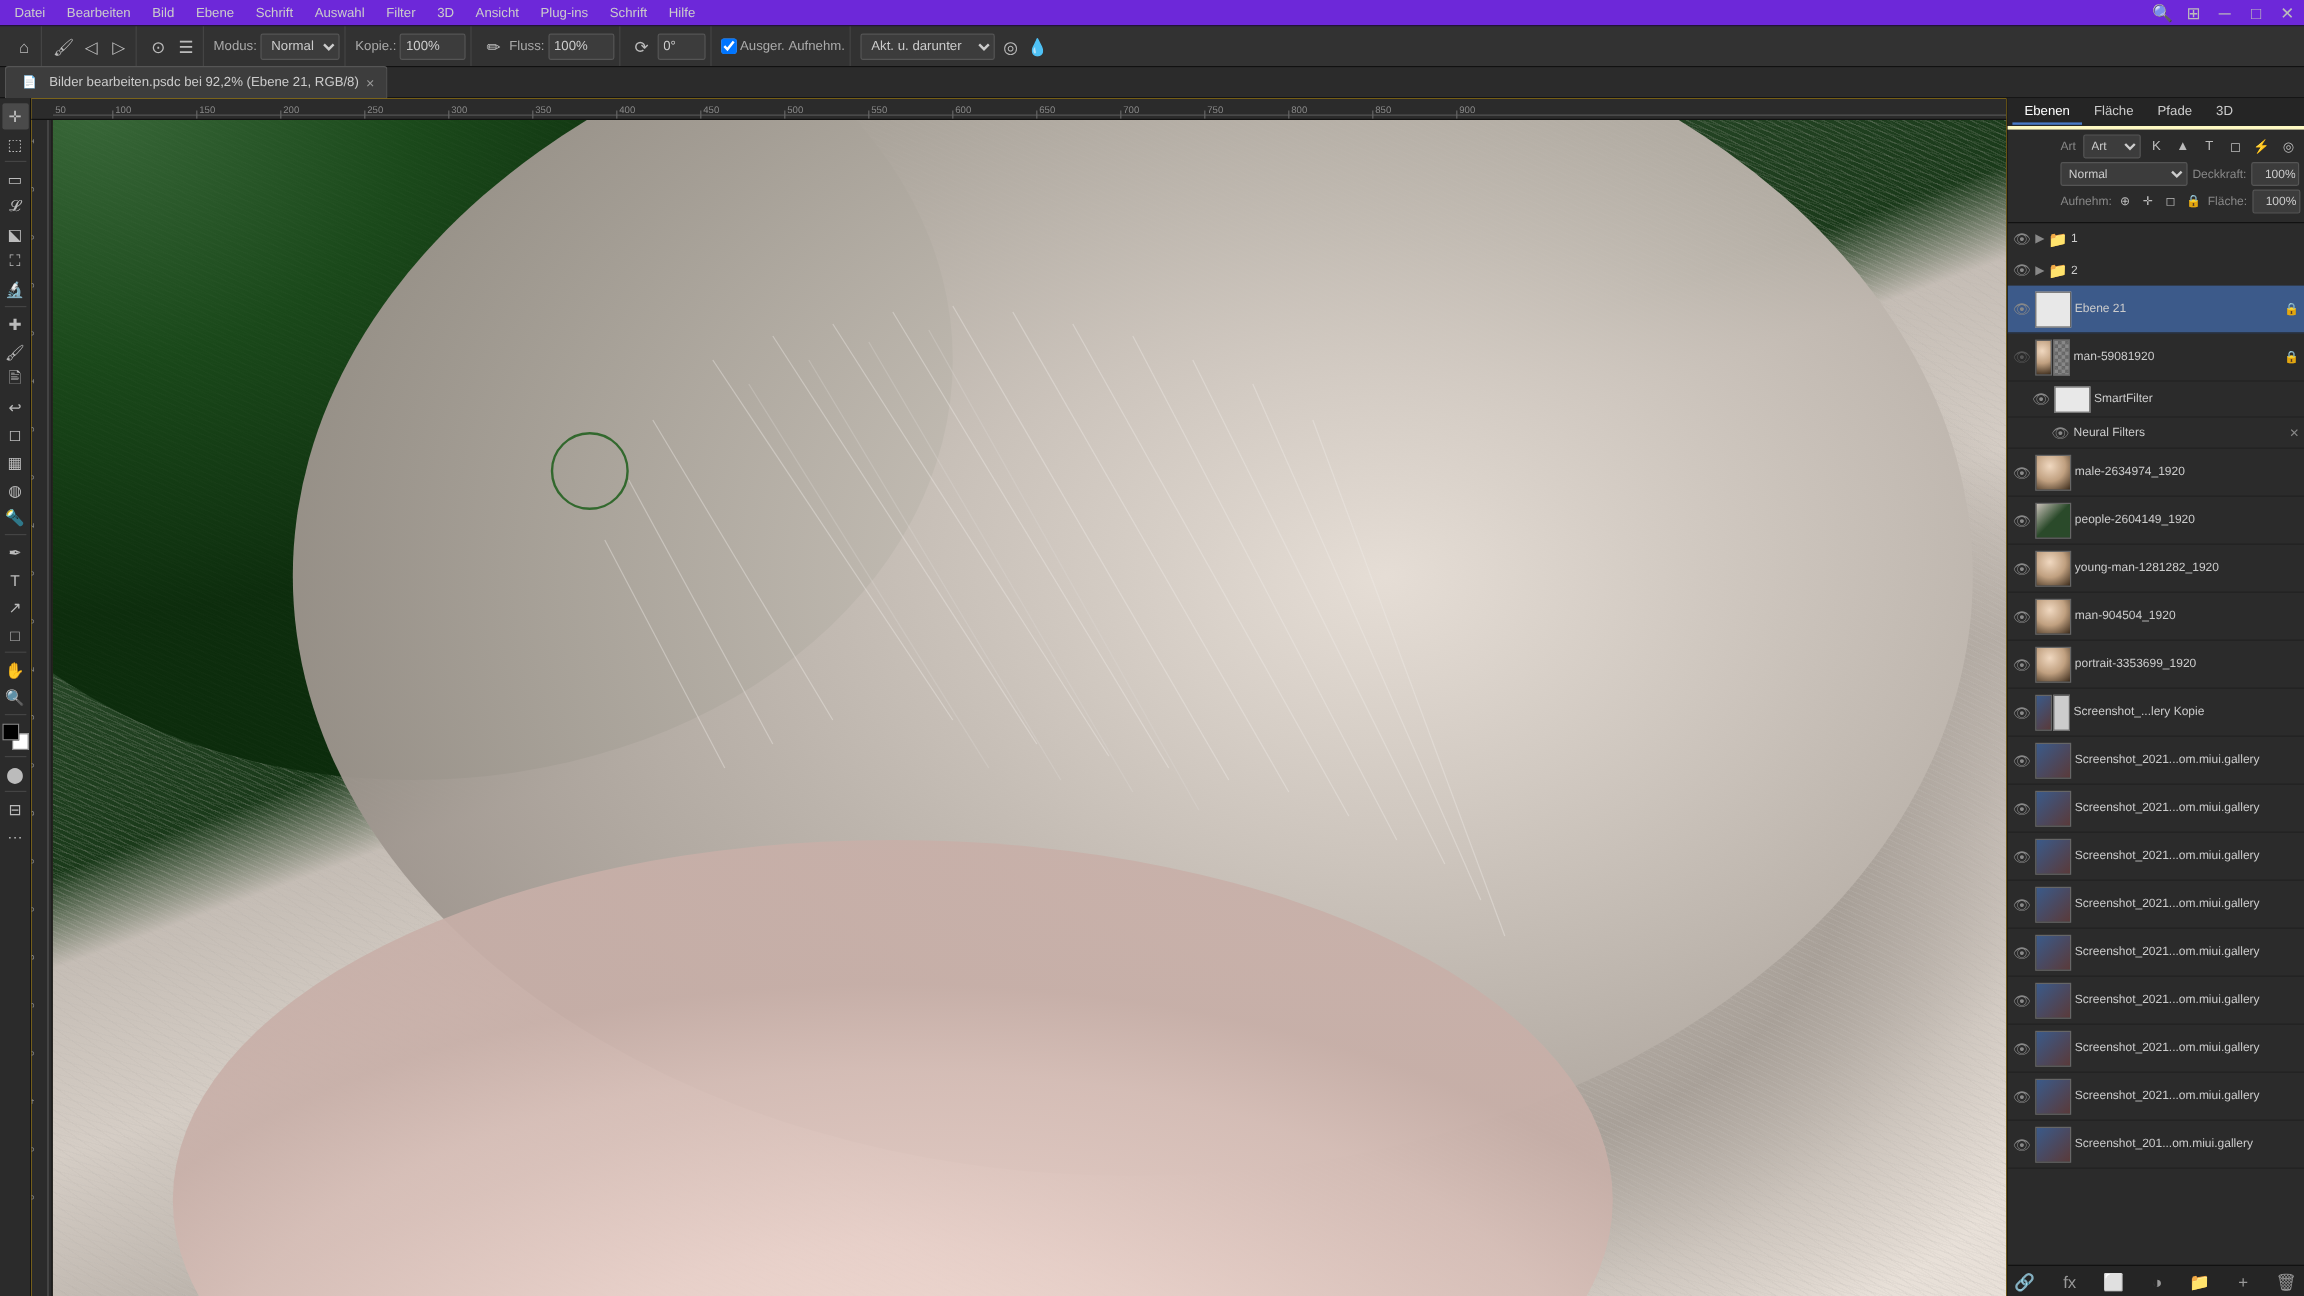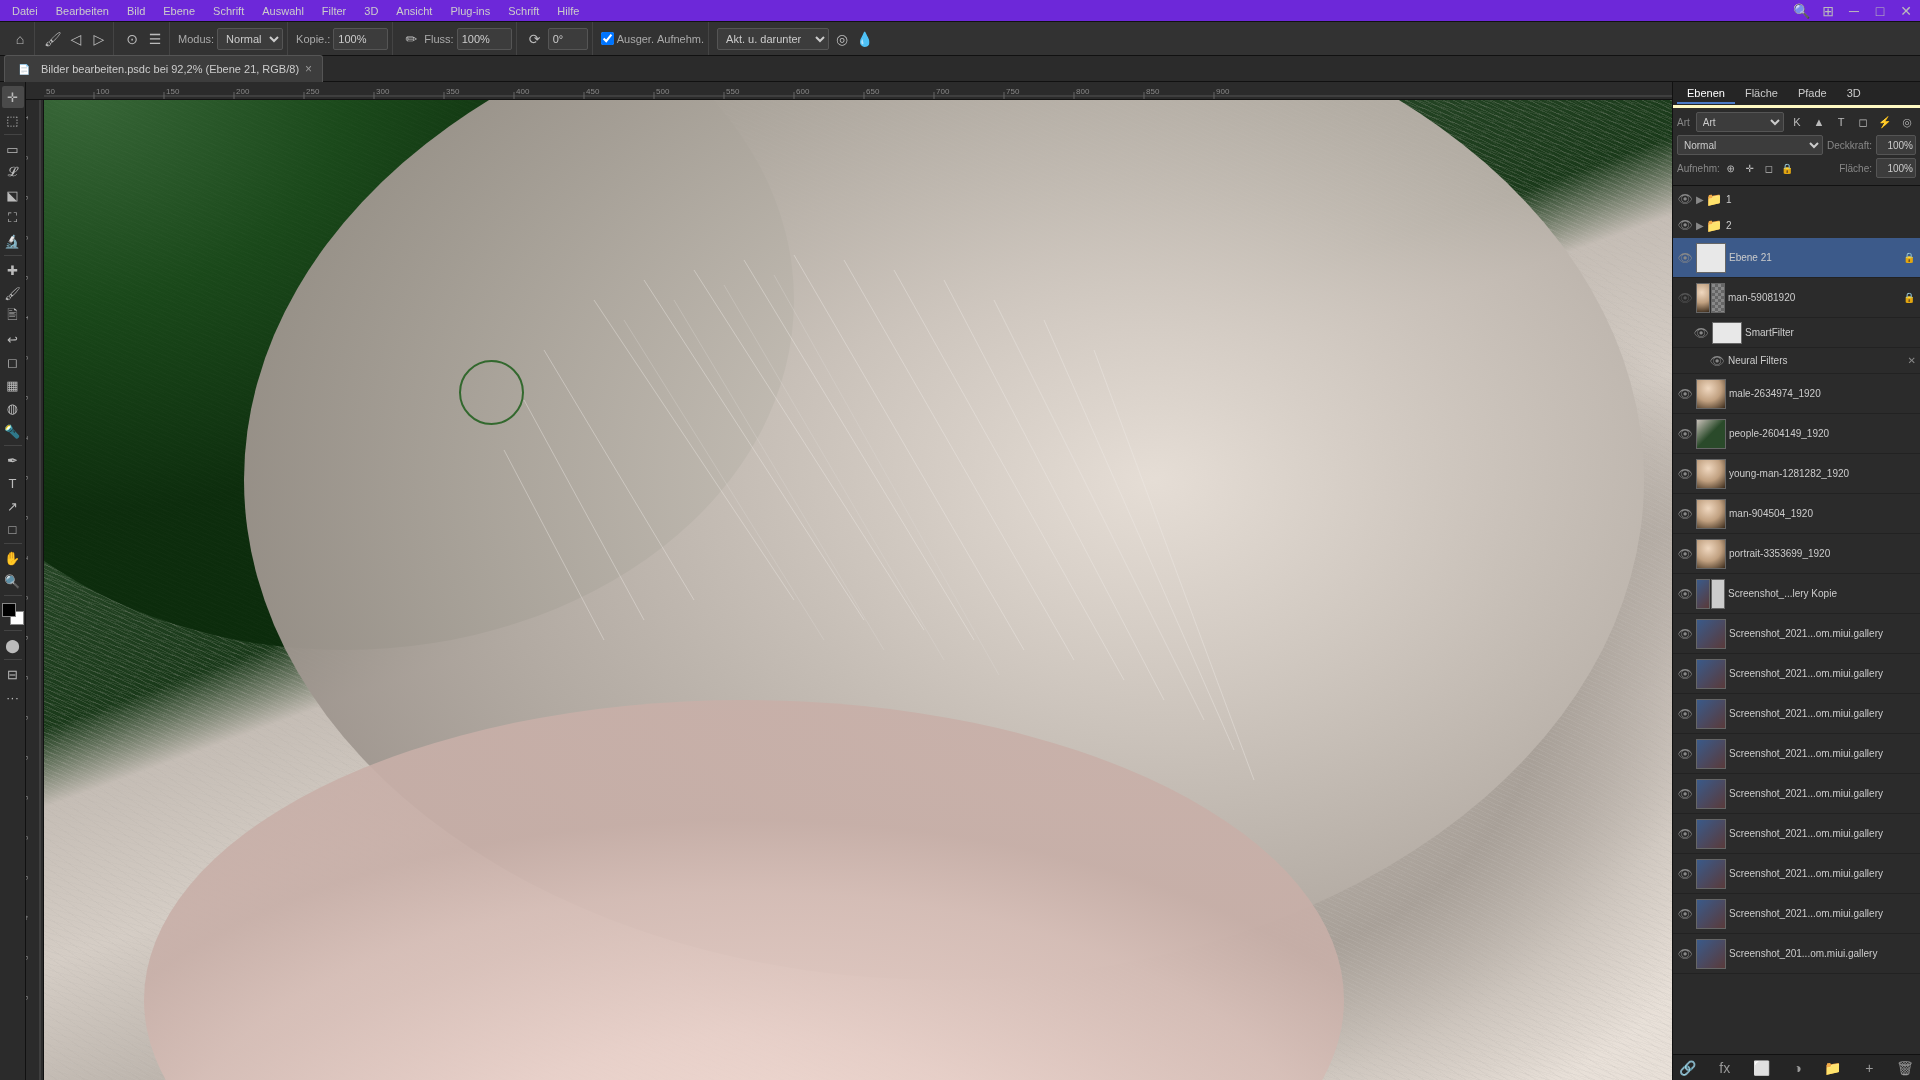--- a/index.html
+++ b/index.html
@@ -104,21 +104,21 @@
       display: flex; align-items: center; height: 26px; background: #252525; border-bottom: 3px solid #fef9c3; padding: 0 4px;
     }
     .panel-tab { padding: 3px 10px; color: #ccc; font-size: 11px; cursor: pointer; border-bottom: 2px solid transparent; }
     .panel-tab.active { border-bottom-color: #4a7ac7; color: #fff; }
 
     
     #layers-panel { flex: 1; overflow: hidden; display: flex; flex-direction: column; }
 
     
     .layer-controls { padding: 4px; border-bottom: 1px solid #111; }
-    .layer-controls-row { display: flex; align-items: center; gap: 4px; margin-bottom: 3px; }
+    .layer-controls-row { display: flex; align-items: center; gap: 4px; margin-bottom: 3px; margin-left: 40px; }
     .layer-select {
       background: #3c3c3c; border: 1px solid #555; color: #ccc; font-size: 10px;
       padding: 1px 2px; height: 20px; flex: 1; border-radius: 2px;
     }
     .layer-ctrl-icon { width: 18px; height: 18px; display: flex; align-items: center; justify-content: center; color: #bbb; cursor: pointer; font-size: 11px; }
     .opacity-label { color: #888; font-size: 10px; white-space: nowrap; }
     .opacity-input { width: 40px; background: #3c3c3c; border: 1px solid #555; color: #ccc; font-size: 10px; padding: 1px 2px; height: 20px; border-radius: 2px; text-align: right; }
 
     .fixieren-row { display: flex; align-items: center; gap: 3px; font-size: 10px; color: #888; }
     .fix-icon { width: 16px; height: 16px; display: flex; align-items: center; justify-content: center; color: #bbb; cursor: pointer; }

